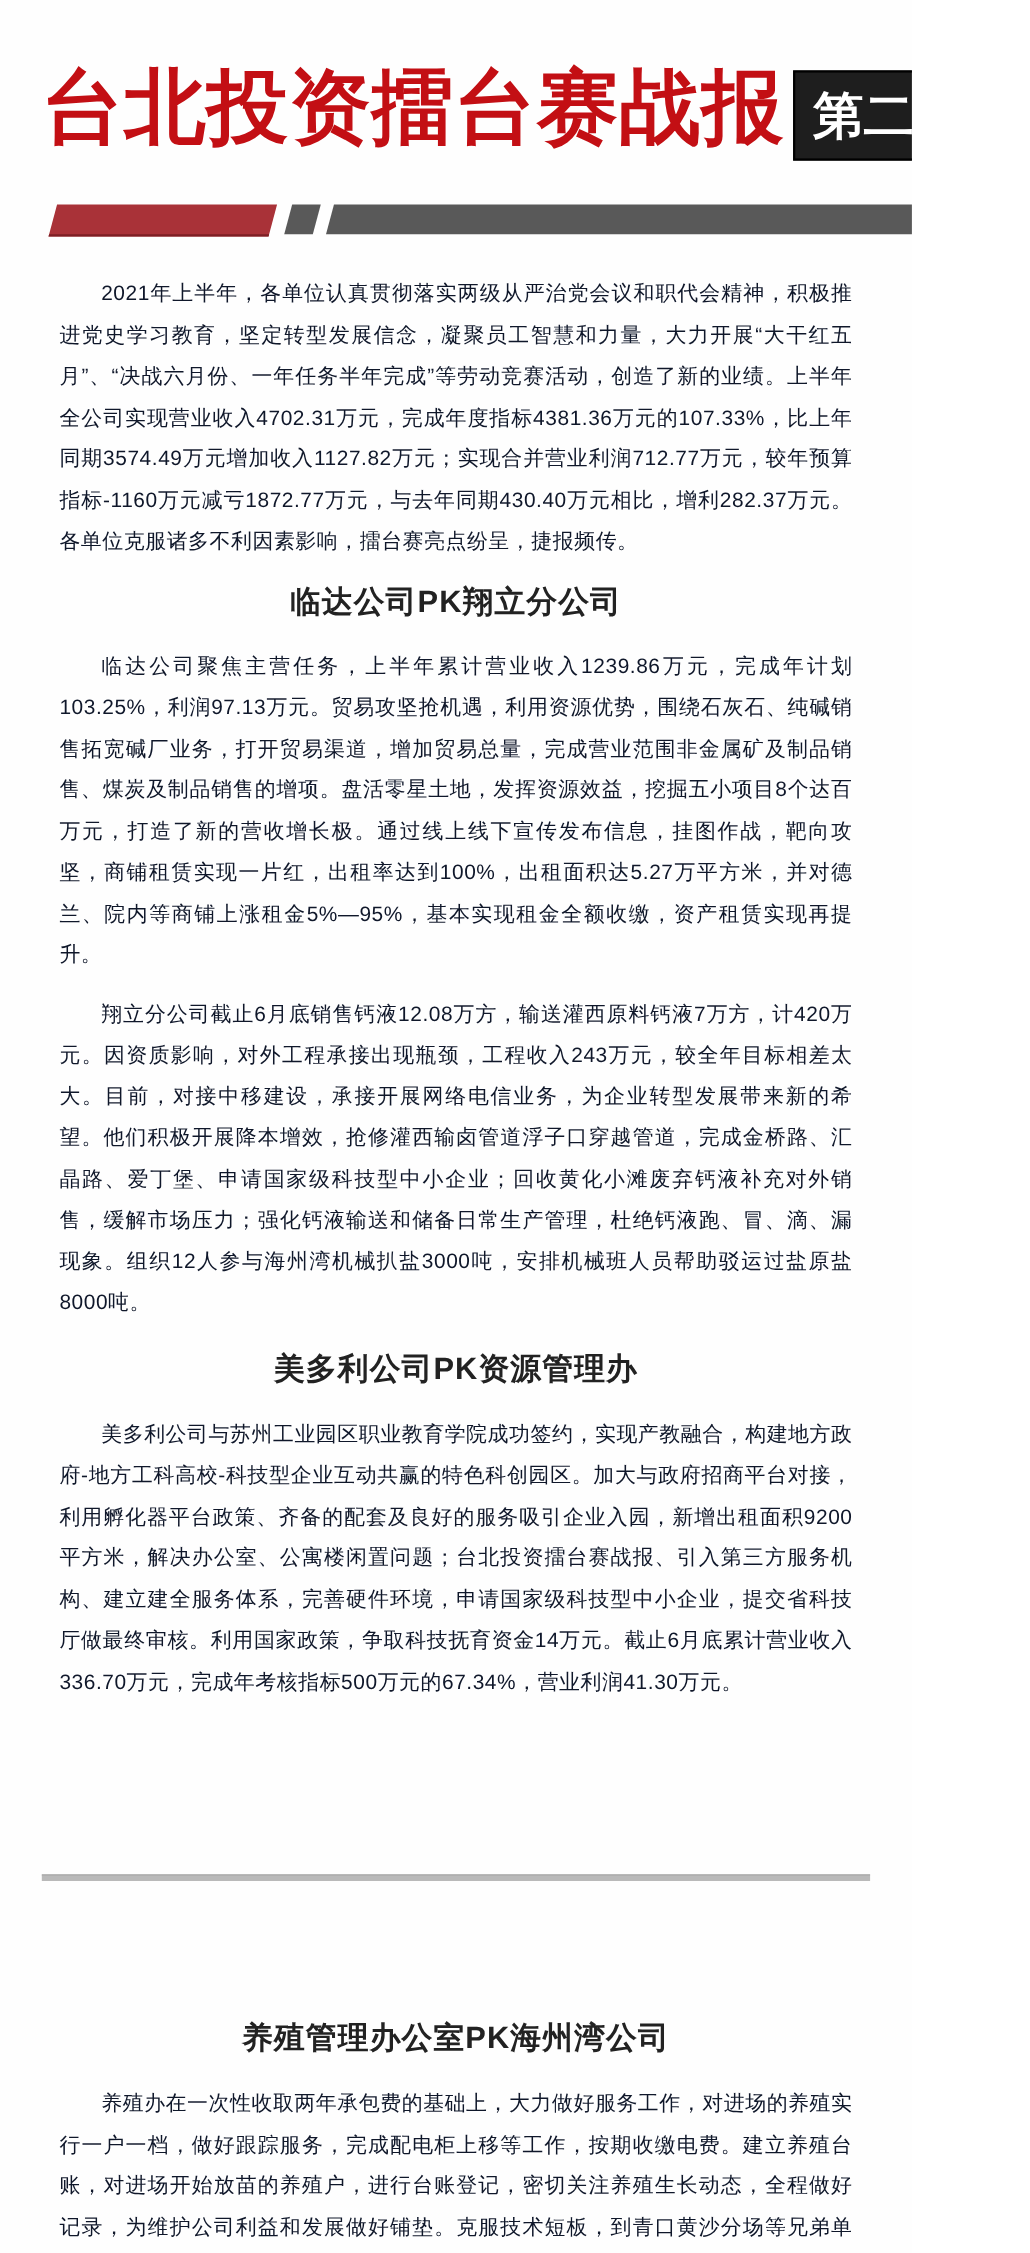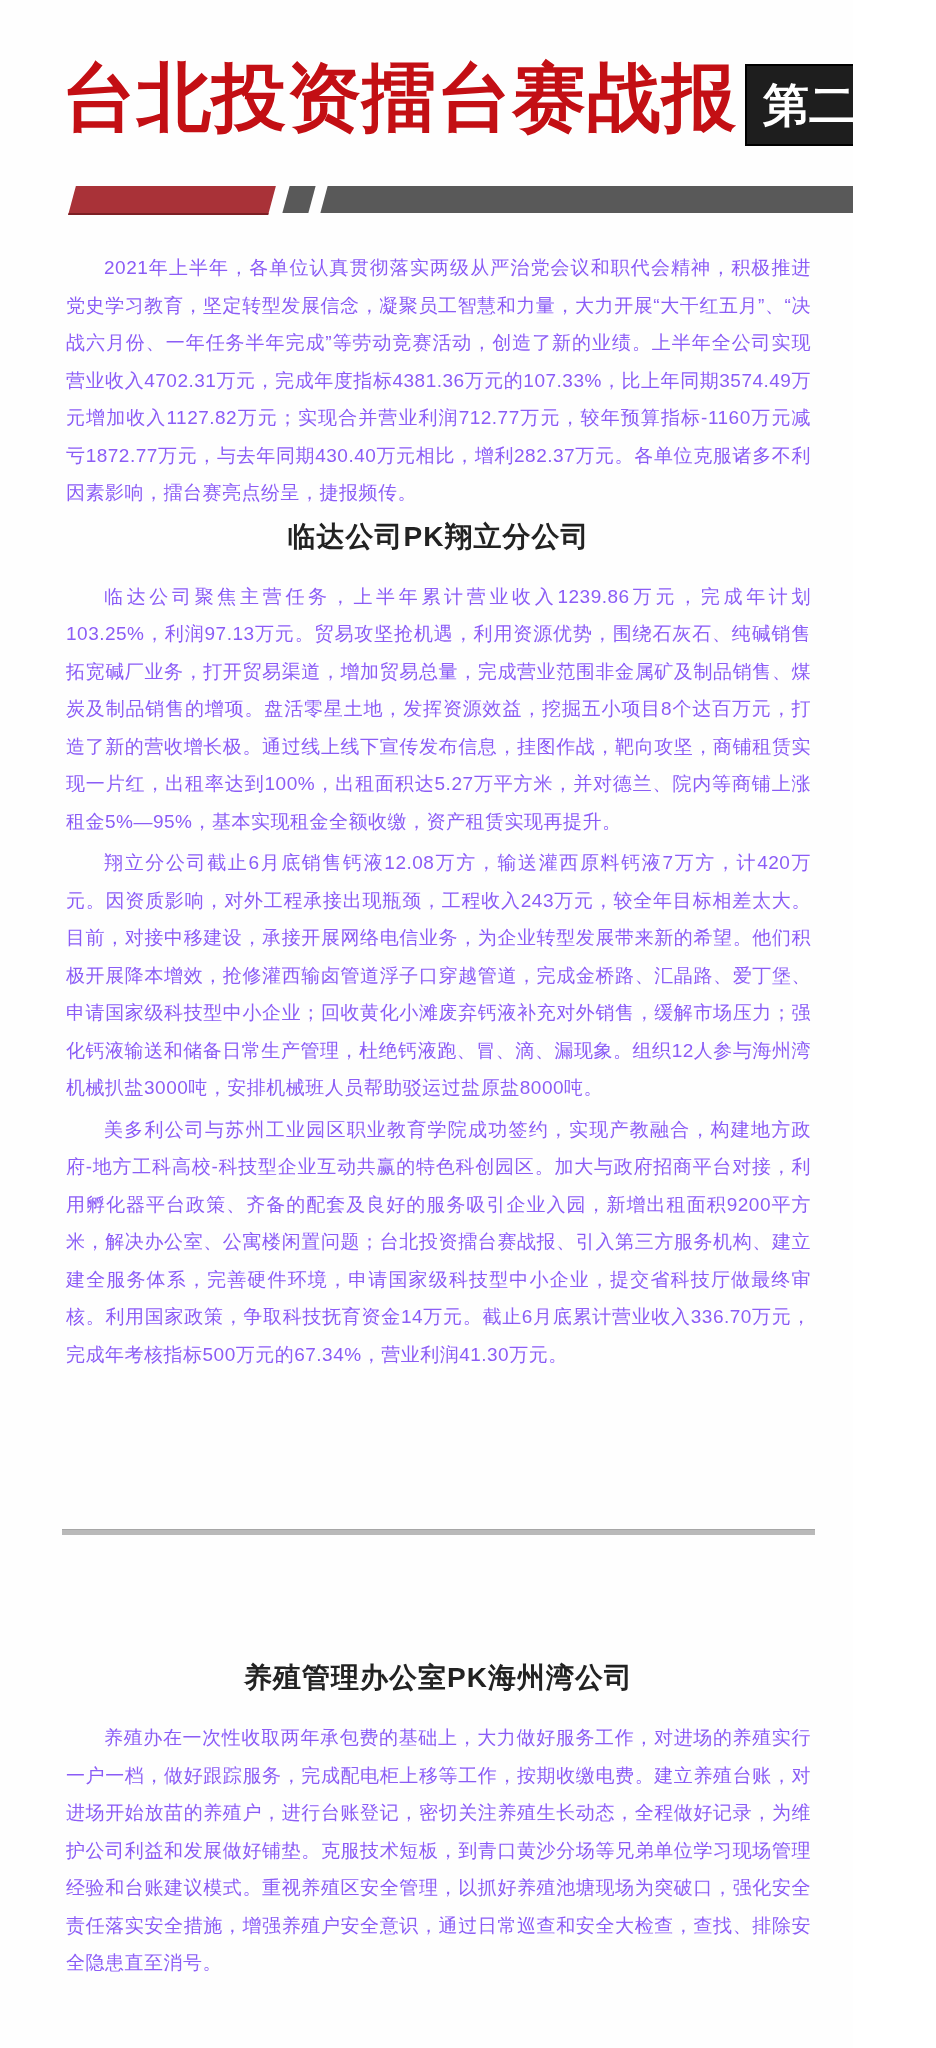--- a/index.html
+++ b/index.html
@@ -1,21 +1,21 @@
 <!DOCTYPE html>
 <html lang="zh"><head>
 <meta charset="utf-8">
 <style>
   html,body{margin:0;padding:0;background:#ffffff;}
   body{
     width:936px;height:2048px;
     font-family:"Liberation Sans","DejaVu Sans",sans-serif;
     -webkit-font-smoothing:antialiased;
   }
-  .page{position:relative;width:829px;height:2048px;background:#fefefe;overflow:hidden;padding-left:24px;}
+  .page{position:relative;width:829px;height:2048px;background:#fefefe;overflow:hidden;}
 
   
   .header-row{
     display:flex;align-items:flex-start;
     padding:50px 38px 0 38px;white-space:nowrap;
   }
   .main-title{
     font-size:74px;font-weight:900;line-height:96px;
     color:#c30f14;letter-spacing:1px;
   }
@@ -29,21 +29,21 @@
   
   .stripes{position:relative;height:27px;margin-top:40px;}
   .stripe{position:absolute;top:0;height:27px;transform:skewX(-15deg);}
   .stripe-red{left:48px;width:200px;background:#a93238;border-bottom:2px solid #7c1f24;}
   .stripe-gray-small{left:262px;width:26px;background:#595959;}
   .stripe-gray-long{left:300px;width:560px;background:#595959;}
 
   
   .content{padding:0 38px;}
   .para{
-    margin:4px;font-size:19px;line-height:37.5px;color:#8b5cf6;
+    margin:16px;font-size:19px;line-height:37.5px;color:#0f172a;
     text-align:justify;text-indent:2em;letter-spacing:0.5px;
   }
   .intro{margin-top:36px;}
   .section-heading{
     margin:6px 0 22px 0;text-align:center;
     font-size:28px;font-weight:bold;color:#222222;letter-spacing:1px;
   }
   .section{margin:0;}
   .section + .section .section-heading{margin-top:22px;}
 
@@ -74,20 +74,21 @@
 
     <p class="para intro">2021年上半年，各单位认真贯彻落实两级从严治党会议和职代会精神，积极推进党史学习教育，坚定转型发展信念，凝聚员工智慧和力量，大力开展“大干红五月”、“决战六月份、一年任务半年完成”等劳动竞赛活动，创造了新的业绩。上半年全公司实现营业收入4702.31万元，完成年度指标4381.36万元的107.33%，比上年同期3574.49万元增加收入1127.82万元；实现合并营业利润712.77万元，较年预算指标-1160万元减亏1872.77万元，与去年同期430.40万元相比，增利282.37万元。各单位克服诸多不利因素影响，擂台赛亮点纷呈，捷报频传。</p>
 
     <div class="section">
       <div class="section-heading">临达公司PK翔立分公司</div>
       <p class="para">临达公司聚焦主营任务，上半年累计营业收入1239.86万元，完成年计划103.25%，利润97.13万元。贸易攻坚抢机遇，利用资源优势，围绕石灰石、纯碱销售拓宽碱厂业务，打开贸易渠道，增加贸易总量，完成营业范围非金属矿及制品销售、煤炭及制品销售的增项。盘活零星土地，发挥资源效益，挖掘五小项目8个达百万元，打造了新的营收增长极。通过线上线下宣传发布信息，挂图作战，靶向攻坚，商铺租赁实现一片红，出租率达到100%，出租面积达5.27万平方米，并对德兰、院内等商铺上涨租金5%—95%，基本实现租金全额收缴，资产租赁实现再提升。</p>
       <p class="para">翔立分公司截止6月底销售钙液12.08万方，输送灌西原料钙液7万方，计420万元。因资质影响，对外工程承接出现瓶颈，工程收入243万元，较全年目标相差太大。目前，对接中移建设，承接开展网络电信业务，为企业转型发展带来新的希望。他们积极开展降本增效，抢修灌西输卤管道浮子口穿越管道，完成金桥路、汇晶路、爱丁堡、申请国家级科技型中小企业；回收黄化小滩废弃钙液补充对外销售，缓解市场压力；强化钙液输送和储备日常生产管理，杜绝钙液跑、冒、滴、漏现象。组织12人参与海州湾机械扒盐3000吨，安排机械班人员帮助驳运过盐原盐8000吨。</p>
     </div>
 
     <div class="section">
+      <div class="section-heading">美多利公司PK资源管理办</div>
       <p class="para">美多利公司与苏州工业园区职业教育学院成功签约，实现产教融合，构建地方政府-地方工科高校-科技型企业互动共赢的特色科创园区。加大与政府招商平台对接，利用孵化器平台政策、齐备的配套及良好的服务吸引企业入园，新增出租面积9200平方米，解决办公室、公寓楼闲置问题；台北投资擂台赛战报、引入第三方服务机构、建立建全服务体系，完善硬件环境，申请国家级科技型中小企业，提交省科技厅做最终审核。利用国家政策，争取科技抚育资金14万元。截止6月底累计营业收入336.70万元，完成年考核指标500万元的67.34%，营业利润41.30万元。</p>
     </div>
 
     <div class="page-divider"></div>
 
     <div class="section second-block">
       <div class="section-heading">养殖管理办公室PK海州湾公司</div>
       <p class="para">养殖办在一次性收取两年承包费的基础上，大力做好服务工作，对进场的养殖实行一户一档，做好跟踪服务，完成配电柜上移等工作，按期收缴电费。建立养殖台账，对进场开始放苗的养殖户，进行台账登记，密切关注养殖生长动态，全程做好记录，为维护公司利益和发展做好铺垫。克服技术短板，到青口黄沙分场等兄弟单位学习现场管理经验和台账建议模式。重视养殖区安全管理，以抓好养殖池塘现场为突破口，强化安全责任落实安全措施，增强养殖户安全意识，通过日常巡查和安全大检查，查找、排除安全隐患直至消号。</p>
 
     </div>

